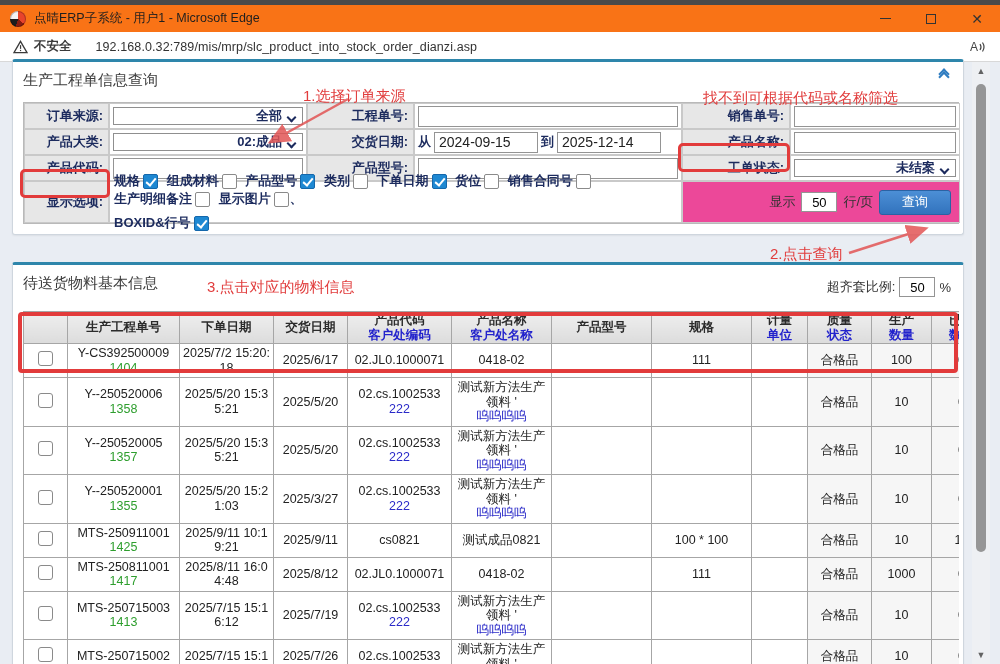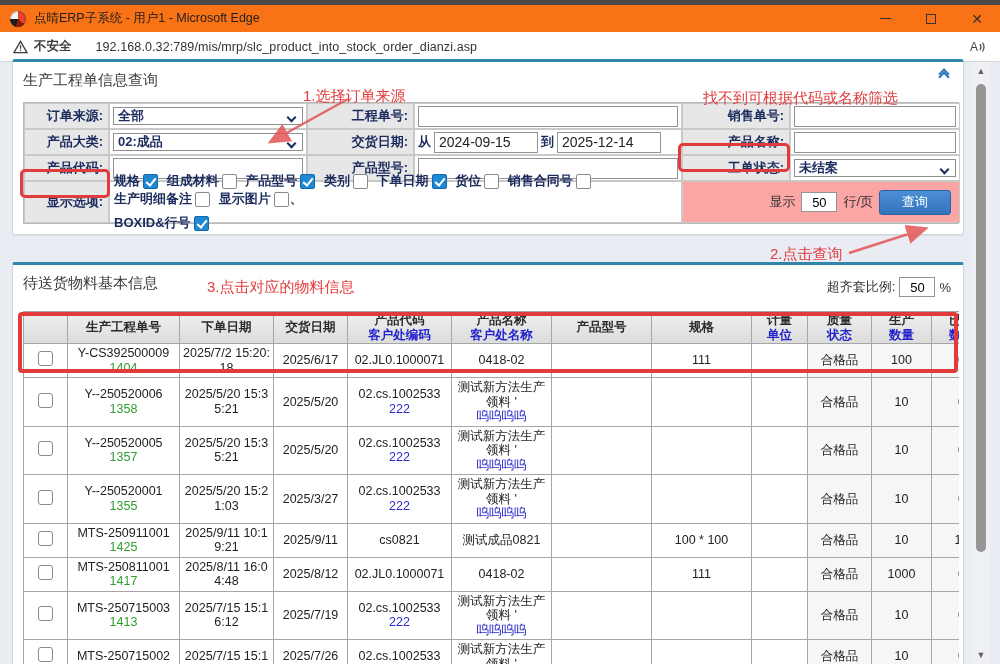--- a/index.html
+++ b/index.html
@@ -36,34 +36,34 @@
 
   
   .qform { position:absolute; left:10px; top:40px; width:936px; display:grid;
            grid-template-columns:85px 198px 107px 268px 108px 170px;
            grid-template-rows:26px 26px 26px 42px;
            border:1px solid #b9b9b9; }
   .fcell { border:1px solid #c9c9c9; display:flex; align-items:center; font-size:13px; }
   .lbl { background:#e7e7e7; justify-content:flex-end; padding-right:5px; font-weight:bold; color:#1c2b5e; white-space:nowrap; }
   .fld { background:#fff; padding:0 3px; }
   .txt { height:21px; border:1px solid #949494; width:100%; font-size:14px; padding:0 4px; font-family:inherit; color:#222; }
-  .sel { position:relative; height:18px; width:100%; border:1px solid #8f8f8f; background:#fff; display:flex; align-items:center; padding:0 20px 0 4px; font-weight:bold; color:#1c2b5e; }
+  .sel { position:relative; height:18px; width:100%; border:1px solid #8f8f8f; background:#fff; display:flex; align-items:center; padding:0 20px 0 19px; font-weight:bold; color:#1c2b5e;justify-content:flex-end; }
   .chev { position:absolute; right:7px; top:6px; width:7px; height:7px; border-left:2px solid #1c2b5e; border-bottom:2px solid #1c2b5e; transform:rotate(-45deg); }
   .date-wrap { gap:3px; }
   .date-wrap .txt { width:104px; }
   .inline-lbl { font-weight:bold; color:#1c2b5e; white-space:nowrap; }
   .opts { flex-wrap:wrap; align-content:center; row-gap:3px; padding:2px 4px; display:flex; }
   .opt { display:inline-flex; align-items:center; margin-right:4px; font-weight:bold; color:#1c2b5e; font-size:13px; }
   .opt-label { white-space:nowrap; }
   .cb { width:15px; height:15px; border:1px solid #8a8a8a; border-radius:2px; background:#fff; margin-left:3px; position:relative; display:inline-block; }
   .cb.checked { background:#1e88d2; border-color:#1467ab; }
   .cb.checked::after { content:""; position:absolute; left:4px; top:1px; width:4px; height:8px; border-right:2px solid #fff; border-bottom:2px solid #fff; transform:rotate(40deg); }
   .opt-suffix { margin-left:1px; }
   .opt-break { flex-basis:100%; height:0; }
-  .actions { background:#fca5a5; justify-content:flex-end; gap:6px; padding-right:8px; }
+  .actions { background:#ec4899; justify-content:flex-end; gap:6px; padding-right:8px; }
   .small-input { width:36px; height:20px; border:1px solid #949494; text-align:center; font-size:13px; font-family:inherit; }
   .btn-search { width:72px; height:25px; background:linear-gradient(#4c8fd6,#3273bd); color:#fff; border:1px solid #2a62a3; border-radius:3px; font-size:13px; font-family:inherit; cursor:pointer; }
 
   
   .ratio-box { position:absolute; right:12px; top:12px; display:flex; align-items:center; gap:4px; font-size:13px; color:#333; }
   .tbl-wrap { position:absolute; left:10px; top:46px; width:936px; height:356px; overflow:hidden; }
   table.mat { width:968px; table-layout:fixed; border-collapse:collapse; font-size:12.5px; color:#222; }
   table.mat th, table.mat td { border:1px solid #a6a6a6; text-align:center; vertical-align:middle; padding:2px 1px; line-height:1.16; overflow:hidden; }
   table.mat th { background:linear-gradient(#efefef,#dcdcdc); font-weight:bold; color:#2b2b2b; height:30px; padding:1px; }
   .hline2 { color:#2323cc; }

